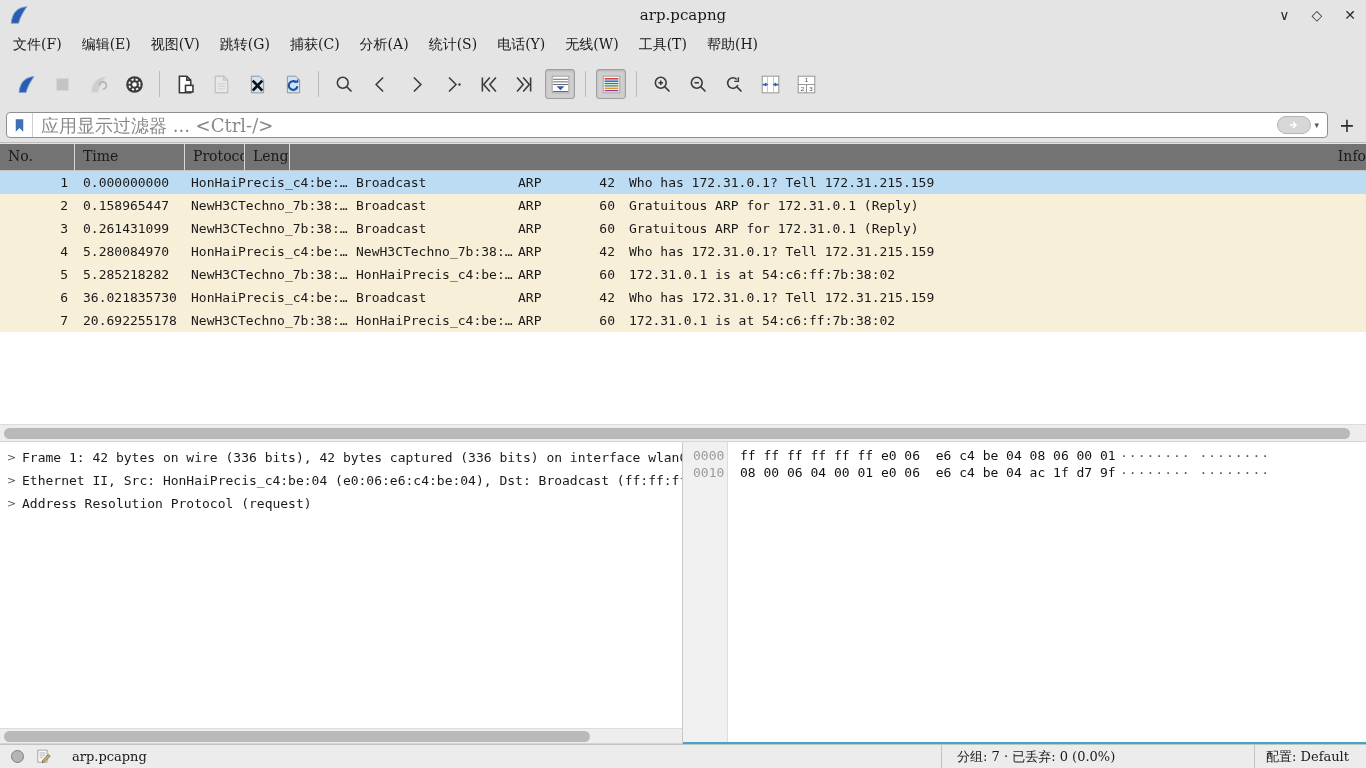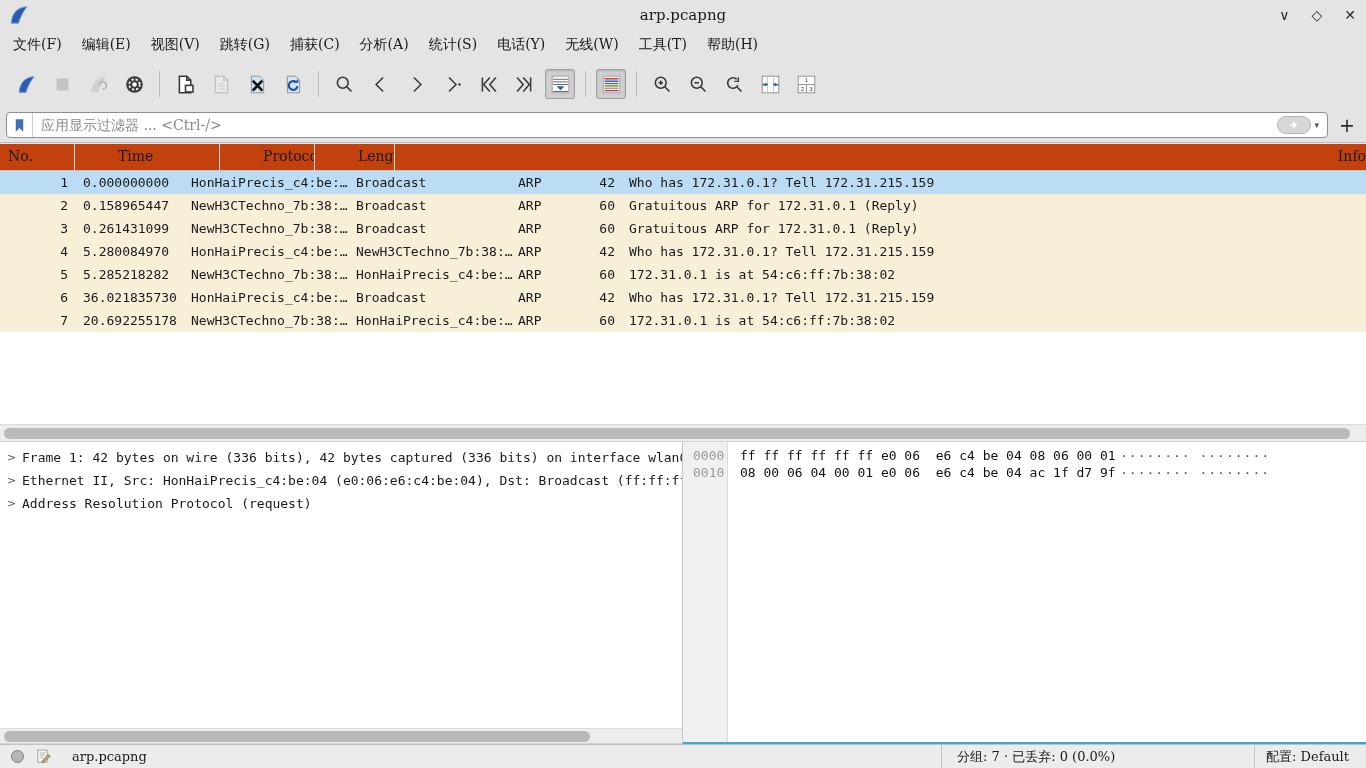--- a/index.html
+++ b/index.html
@@ -23,29 +23,29 @@
   .tbtn svg { width:21px; height:21px; }
   .tbtn.disabled { opacity:.42; }
   .tbtn.pressed { background:#cfcfcf; border-color:#9f9f9f; box-shadow:inset 0 1px 2px rgba(0,0,0,.15); }
   .tsep { width:1px; height:26px; background:#bdbdbd; margin:0 7px; }
 
   
   .filterbar { position:absolute; top:108px; left:0; width:1366px; height:35px; border-bottom:1px solid #bcbcbc; display:flex; align-items:center; padding:0 6px; }
   .filter-field { flex:1; height:26px; background:#fff; border:1px solid #8f8f8f; border-radius:4px; display:flex; align-items:center; overflow:hidden; }
   .bookmark-btn { width:26px; height:100%; display:flex; align-items:center; justify-content:center; border-right:1px solid #cfcfcf; }
   .bookmark-btn svg { width:15px; height:15px; }
-  .filter-input { flex:1; border:none; outline:none; height:100%; font-family:"DejaVu Serif", serif; font-size:14px; padding:0 8px; color:#222; background:transparent; }
+  .filter-input { flex:1; border:none; outline:none; height:100%; font-family:"DejaVu Serif", serif; font-size:18px; padding:0 8px; color:#222; background:transparent; }
   .filter-input::placeholder { color:#8a8a8a; opacity:1; }
   .apply-btn { width:34px; height:18px; background:#d7d7d7; border:1px solid #b5b5b5; border-radius:9px; display:flex; align-items:center; justify-content:center; margin-right:3px; }
   .apply-btn svg { width:16px; height:12px; }
   .apply-caret { font-family:"DejaVu Sans", sans-serif; font-size:9px; color:#555; margin-right:8px; }
   .add-filter-btn { width:26px; height:26px; margin-left:6px; font-family:"DejaVu Sans", sans-serif; font-size:19px; color:#2b2b2b; display:flex; align-items:center; justify-content:center; }
 
   
-  .plist-header { position:absolute; top:144px; left:0; width:1366px; height:27px; background:#c2410c; border-bottom:1px solid #c4c4c4; display:flex; font-size:14px;gap:35px; }
+  .plist-header { position:absolute; top:144px; left:0; width:1366px; height:27px; background:#737373; border-bottom:1px solid #c4c4c4; display:flex; font-size:14px; }
   .plist-header .hcell { border-right:1px solid #d8d8d8; padding:4px 0 0 8px; overflow:hidden; white-space:nowrap; }
   .plist-header .hcell:last-child { border-right:none;text-align:right; }
   .rows { position:absolute; top:171px; left:0; width:1366px; height:161px; font-family:"DejaVu Sans Mono", monospace; font-size:13px; }
   .prow { height:23px; display:flex; white-space:nowrap; cursor:default; }
   .pcell { overflow:hidden; line-height:23px; }
   .c-no    { width:75px;  text-align:right; padding-right:7px; }
   .c-time  { width:110px; padding-left:8px; }
   .c-src   { width:165px; padding-left:6px; }
   .c-dst   { width:165px; padding-left:6px; }
   .c-proto { width:60px;  padding-left:3px; }

